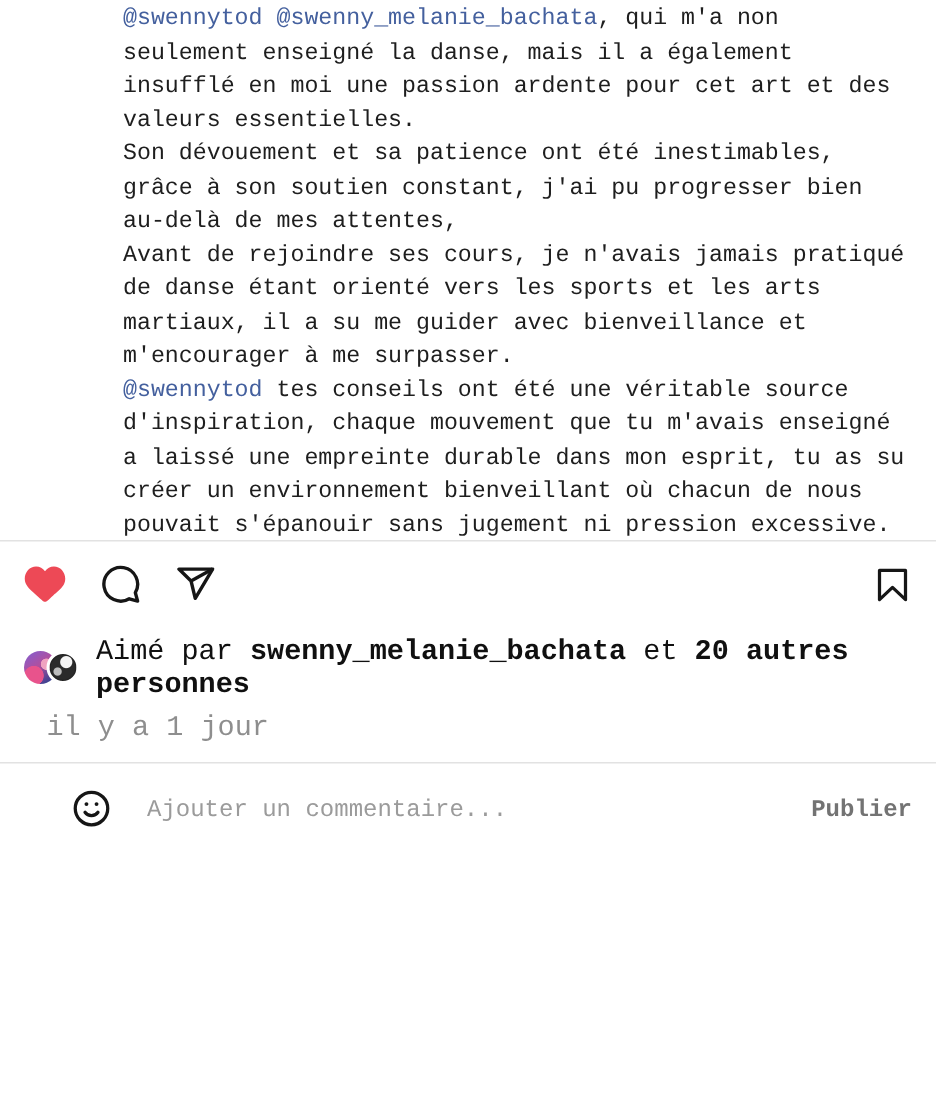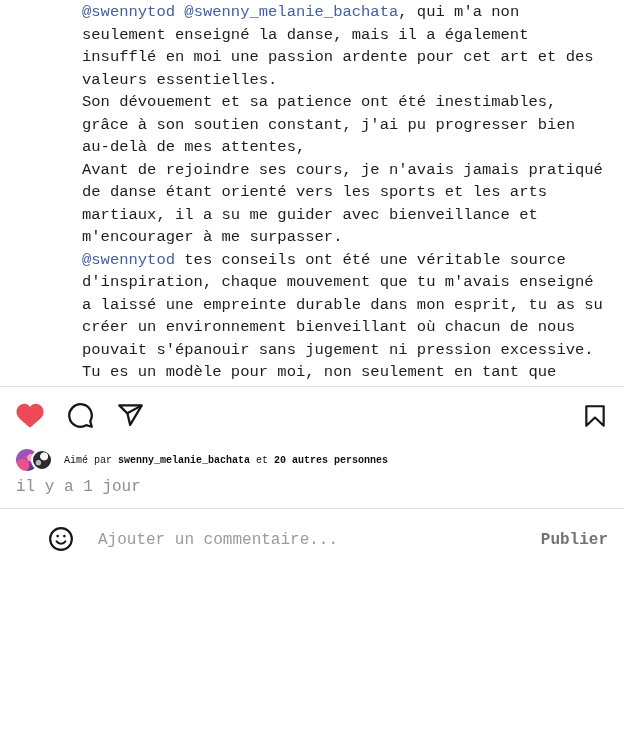--- a/index.html
+++ b/index.html
@@ -21,38 +21,38 @@
   .divider{height:1px;background:#e2e2e2;flex:none;}
   
   .footer{flex:none;display:flex;flex-direction:column;}
   .actions{display:flex;align-items:center;padding:15px 16px 7px 16px;}
   .icon-btn{
     background:none;border:0;padding:0;margin:0 23px 0 0;
     cursor:pointer;display:flex;align-items:center;color:#161616;
   }
   .icon-btn svg{display:block;}
   .save-btn{margin:0 0 0 auto;}
-  .liked{display:flex;align-items:center;padding:13px 16px 0 16px;font-size:10px;color:#101010;}
+  .liked{display:flex;align-items:center;padding:13px 16px 0 16px;font-size:19px;color:#101010;}
   .liked .bold{font-weight:700;cursor:pointer;}
   .avatars{display:flex;align-items:center;margin-right:11px;flex:none;}
   .avatar{width:22px;height:22px;border-radius:50%;cursor:pointer;}
   .avatar-1{
     background:
       radial-gradient(circle at 30% 75%, #e8538c 0 28%, transparent 30%),
       radial-gradient(circle at 68% 40%, #f0a3c0 0 18%, transparent 20%),
       linear-gradient(145deg,#8a5cc8 10%,#b14f9e 45%,#35408f 88%);
   }
   .avatar-2{
     width:18px;height:18px;border:2px solid #fff;margin-left:-7px;
     background:
       radial-gradient(circle at 62% 30%, #f5f5f5 0 22%, transparent 26%),
       radial-gradient(circle at 30% 65%, #bdbdbd 0 14%, transparent 18%),
       radial-gradient(circle at 50% 50%, #2b2b2b 0 60%, #000 100%);
   }
-  .posted-time{padding:7px 16px 12px 16px;font-size:16px;color:#8e8e8e;}
+  .posted-time{padding:7px 16px 12px 31px;font-size:19px;color:#8e8e8e;}
   .add-comment{display:flex;align-items:center;height:62px;padding:0 16px;margin-left:32px;}
   .emoji-btn{
     background:none;border:0;padding:0;margin:0 22px 0 0;
     cursor:pointer;display:flex;color:#161616;
   }
   .comment-input{
     flex:1 1 auto;border:0;outline:none;background:transparent;
     font-family:inherit;font-size:16px;color:#111;min-width:0;
   }
   .comment-input::placeholder{color:#9b9b9b;opacity:1;}

